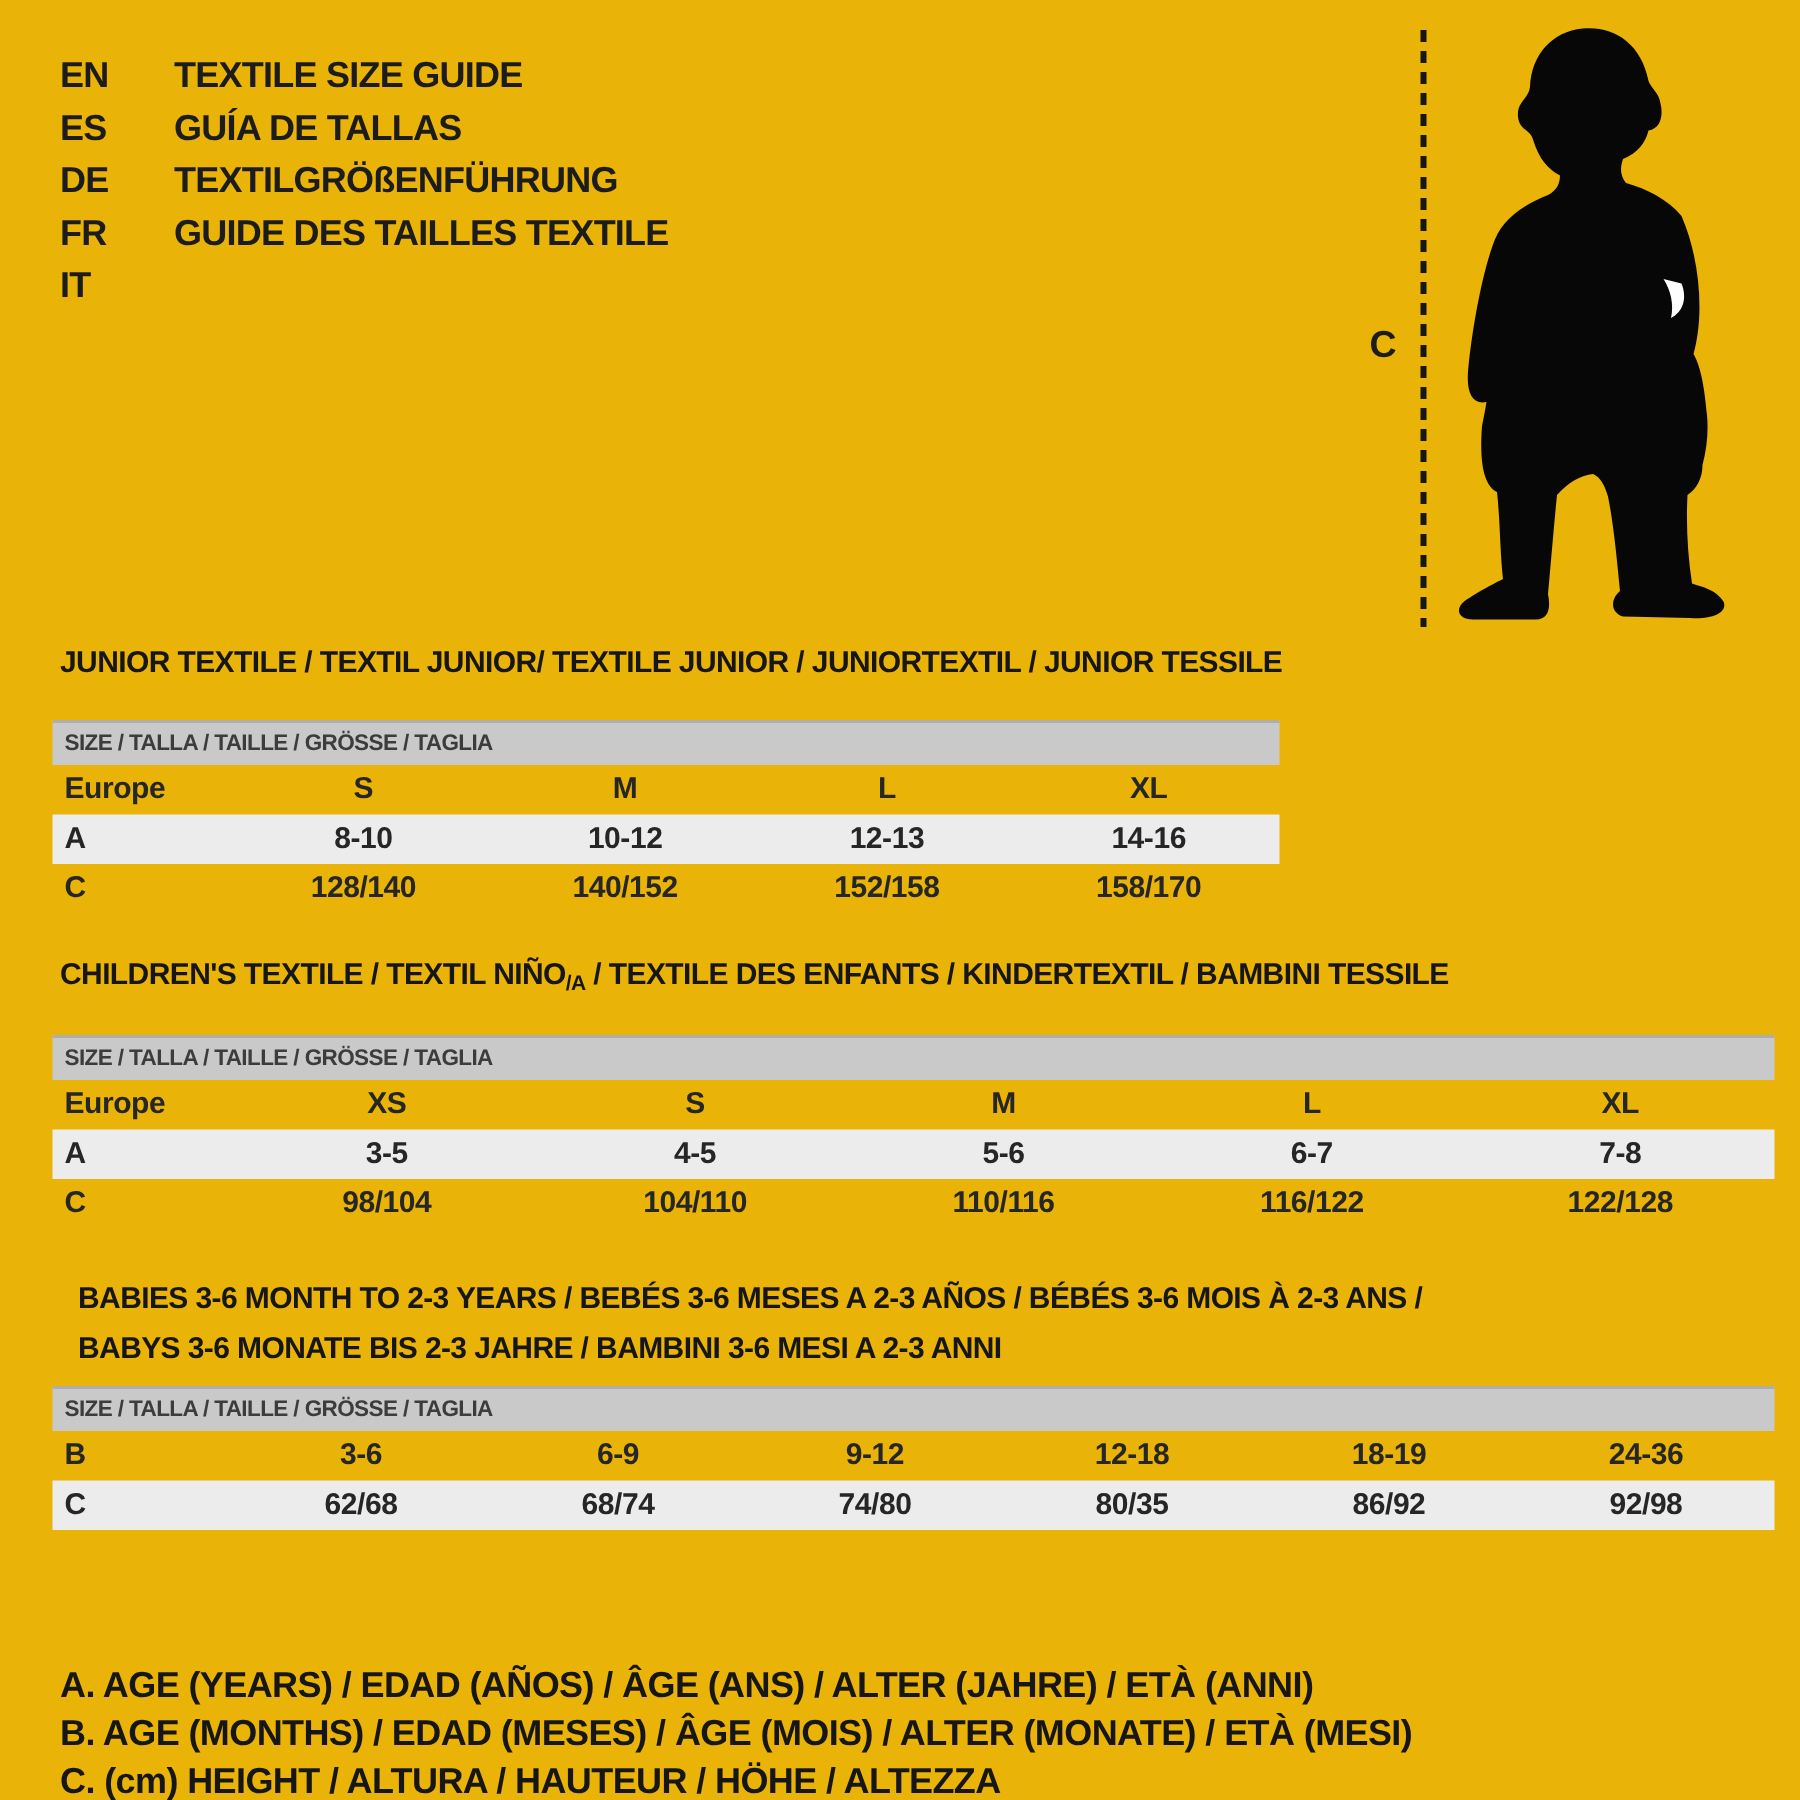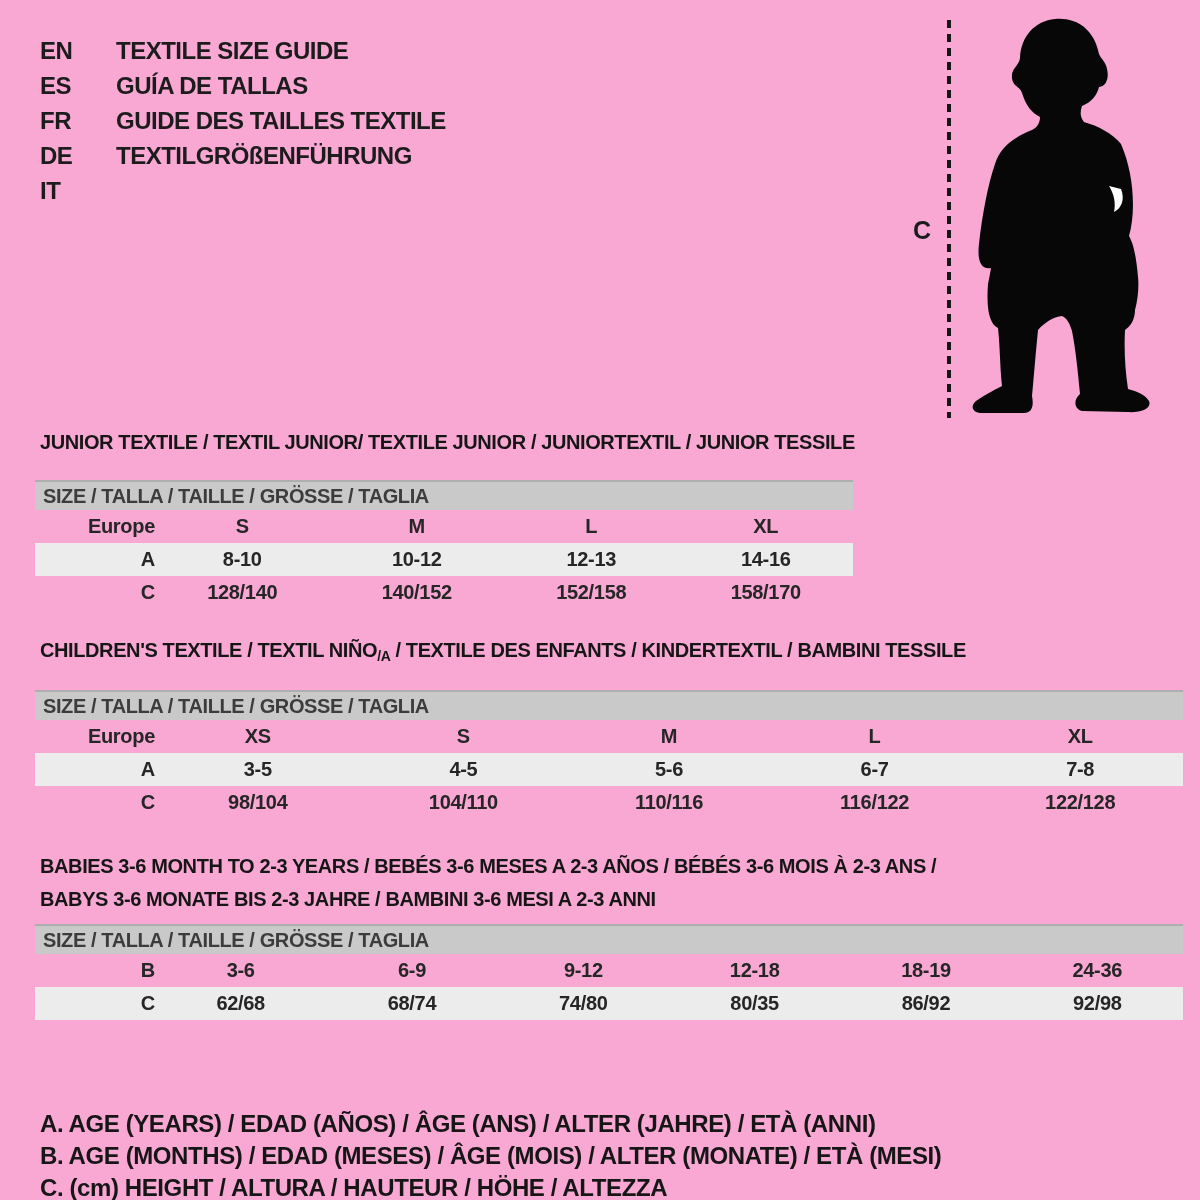--- a/index.html
+++ b/index.html
@@ -1,17 +1,17 @@
 <!DOCTYPE html>
 <html><head>
 <meta charset="utf-8">
 <style>
   html,body{margin:0;padding:0;background:#fff;}
   #canvas{
-    position:relative;width:1200px;height:1200px;background:#f9a8d4;
+    position:relative;width:1200px;height:1200px;background:#eab308;
     font-family:"Liberation Sans",sans-serif;color:#1c1c1c;overflow:hidden;
   }
   
   .lang-block{position:absolute;left:40px;top:33px;}
   .lang-row{display:flex;line-height:35px;font-size:24px;font-weight:700;letter-spacing:-0.5px;}
   .lang-code{width:76px;flex:0 0 76px;}
   
   .dash-line{
     position:absolute;left:947px;top:20px;width:4px;height:398px;
     background:repeating-linear-gradient(to bottom,#161616 0 8px,transparent 8px 14px);
@@ -19,59 +19,59 @@
   .c-label{position:absolute;left:913px;top:216px;font-size:25px;font-weight:700;}
   .silhouette{position:absolute;left:962px;top:16px;width:200px;height:400px;}
   
   .tbl-title{
     position:absolute;left:40px;font-size:20px;font-weight:700;letter-spacing:-0.4px;
     line-height:30px;color:#161616;white-space:nowrap;
   }
   .tbl-title .sub{font-size:14px;position:relative;top:4px;}
   .t1-title{top:427px;}
   .t2-title{top:635px;}
-  .t3-title{top:850px;line-height:33px;}
+  .t3-title{top:850px;line-height:33px;margin-left:12px;}
   .sizetable{position:absolute;left:35px;}
   .t1{top:480px;width:818px;}
   .t2{top:690px;width:1148px;}
   .t3{top:924px;width:1148px;}
   .band{
     height:28px;line-height:28px;background:#c9c9c9;border-top:2px solid #aeaeae;
-    padding-left:8px;font-size:20px;font-weight:700;letter-spacing:-0.4px;color:#3c3c3c;
+    padding-left:8px;font-size:15px;font-weight:700;letter-spacing:-0.4px;color:#3c3c3c;
   }
   .trow{display:flex;height:33px;align-items:center;font-size:20px;font-weight:700;
     letter-spacing:-0.3px;color:#262626;}
   .trow.shaded{background:#ececec;}
-  .tcell.label{flex:0 0 112px;padding-left:8px;text-align:right;}
+  .tcell.label{flex:0 0 112px;padding-left:8px;text-align:left;}
   .tcell.val{flex:1;text-align:center;}
   
   .legend{position:absolute;left:40px;top:1108px;font-size:24px;font-weight:700;
     letter-spacing:-0.4px;line-height:32px;color:#161616;}
 </style>
 </head>
 <body>
 
 <div id="canvas">
 
   <div class="lang-block">
     <div class="lang-row">
       <span class="lang-code">EN</span>
       <span class="lang-label">TEXTILE SIZE GUIDE</span>
     </div>
     <div class="lang-row">
       <span class="lang-code">ES</span>
       <span class="lang-label">GUÍA DE TALLAS</span>
     </div>
     <div class="lang-row">
+      <span class="lang-code">DE</span>
+      <span class="lang-label">TEXTILGRÖßENFÜHRUNG</span>
+    </div>
+    <div class="lang-row">
       <span class="lang-code">FR</span>
       <span class="lang-label">GUIDE DES TAILLES TEXTILE</span>
-    </div>
-    <div class="lang-row">
-      <span class="lang-code">DE</span>
-      <span class="lang-label">TEXTILGRÖßENFÜHRUNG</span>
     </div>
     <div class="lang-row">
       <span class="lang-code">IT</span>
     </div>
   </div>
 
   <div class="dash-line"></div>
   <div class="c-label">C</div>
   <svg class="silhouette" viewBox="0 0 200 400" xmlns="http://www.w3.org/2000/svg">
     <path fill="#070707" d="M93,3 C73,5 59,20 58,42 C57,50 49,52 50,62 C51,71 58,70 60,77

